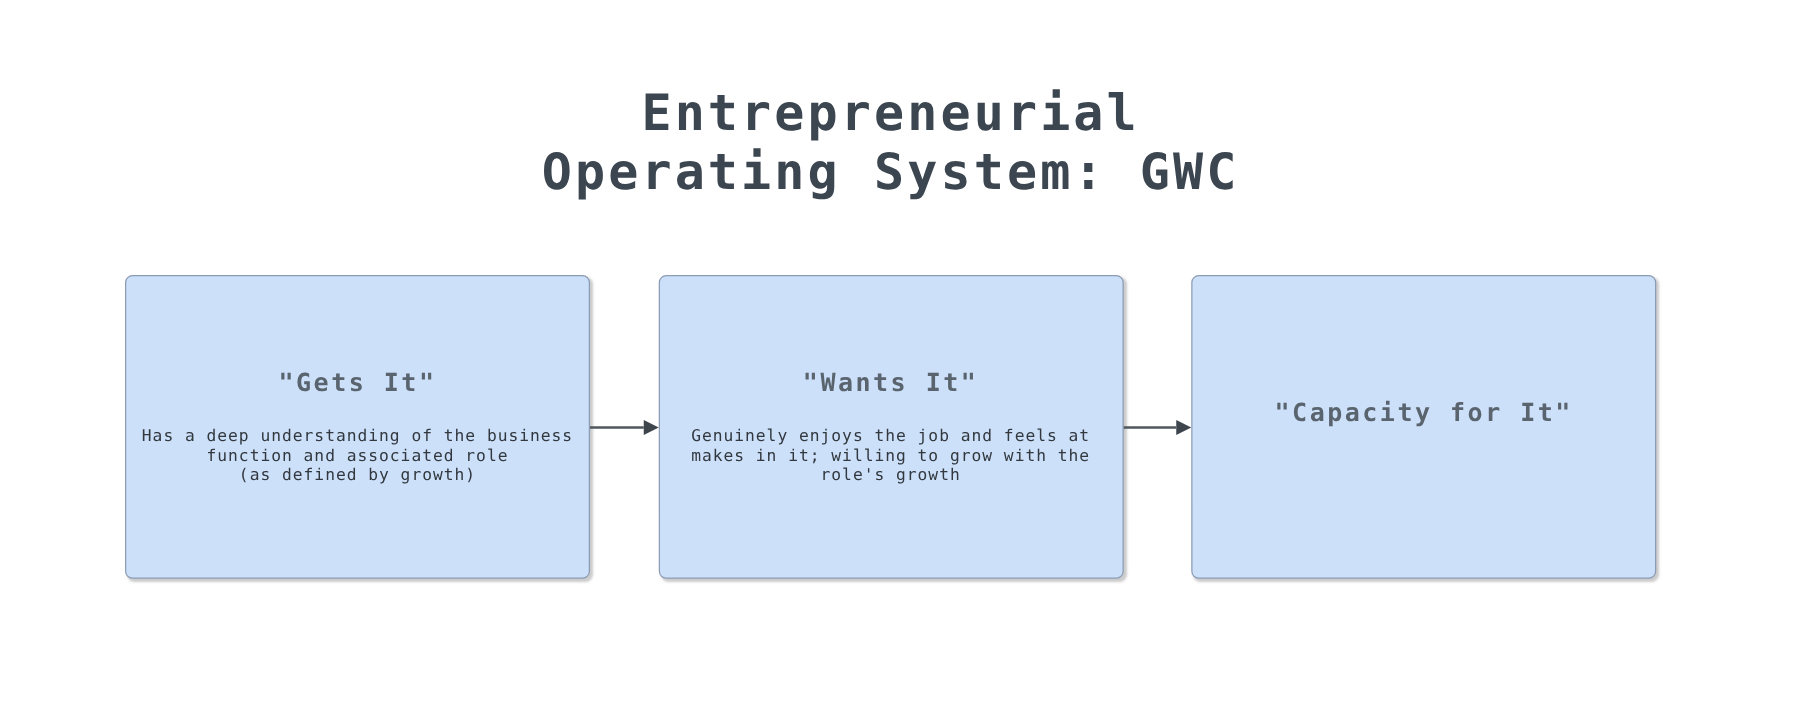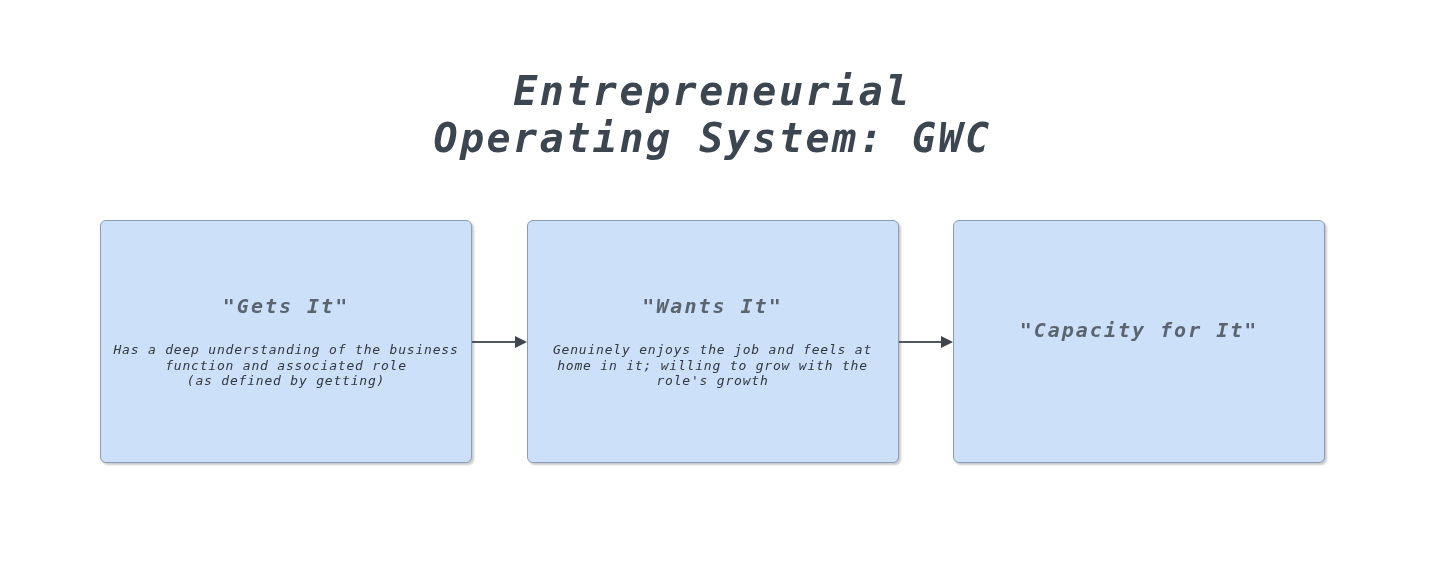--- a/index.html
+++ b/index.html
@@ -16,21 +16,20 @@
   html, body {
     width: 1445px; height: 561px;
     background: var(--background);
     font-family: "DejaVu Sans Mono", "Liberation Mono", monospace;
     overflow: hidden;
   }
   .canvas {
     position: relative;
     width: 1445px; height: 561px;
     background: var(--background);
-    font-style: italic;
   }
   .title {
     position: absolute;
     top: 68px; left: 100px; width: 1225px;
     text-align: center;
     font-size: 40px;
     line-height: 47px;
     font-weight: bold;
     letter-spacing: 2.5px;
     color: var(--title-text);
@@ -98,32 +97,32 @@
 
   <h1 class="title">Entrepreneurial
 Operating System: GWC</h1>
 
   <div class="row">
 
     <section class="box">
       <h2 class="box-heading">"Gets It"</h2>
       <p class="box-body">Has a deep understanding of the business
 function and associated role
-(as defined by getting)</p>
+(as defined by growth)</p>
     </section>
 
     <div class="arrow">
       <span class="line"></span>
       <span class="head"></span>
     </div>
 
     <section class="box">
       <h2 class="box-heading">"Wants It"</h2>
       <p class="box-body">Genuinely enjoys the job and feels at
-home in it; willing to grow with the
+makes in it; willing to grow with the
 role's growth</p>
     </section>
 
     <div class="arrow">
       <span class="line"></span>
       <span class="head"></span>
     </div>
 
     <section class="box">
       <h2 class="box-heading">"Capacity for It"</h2>

